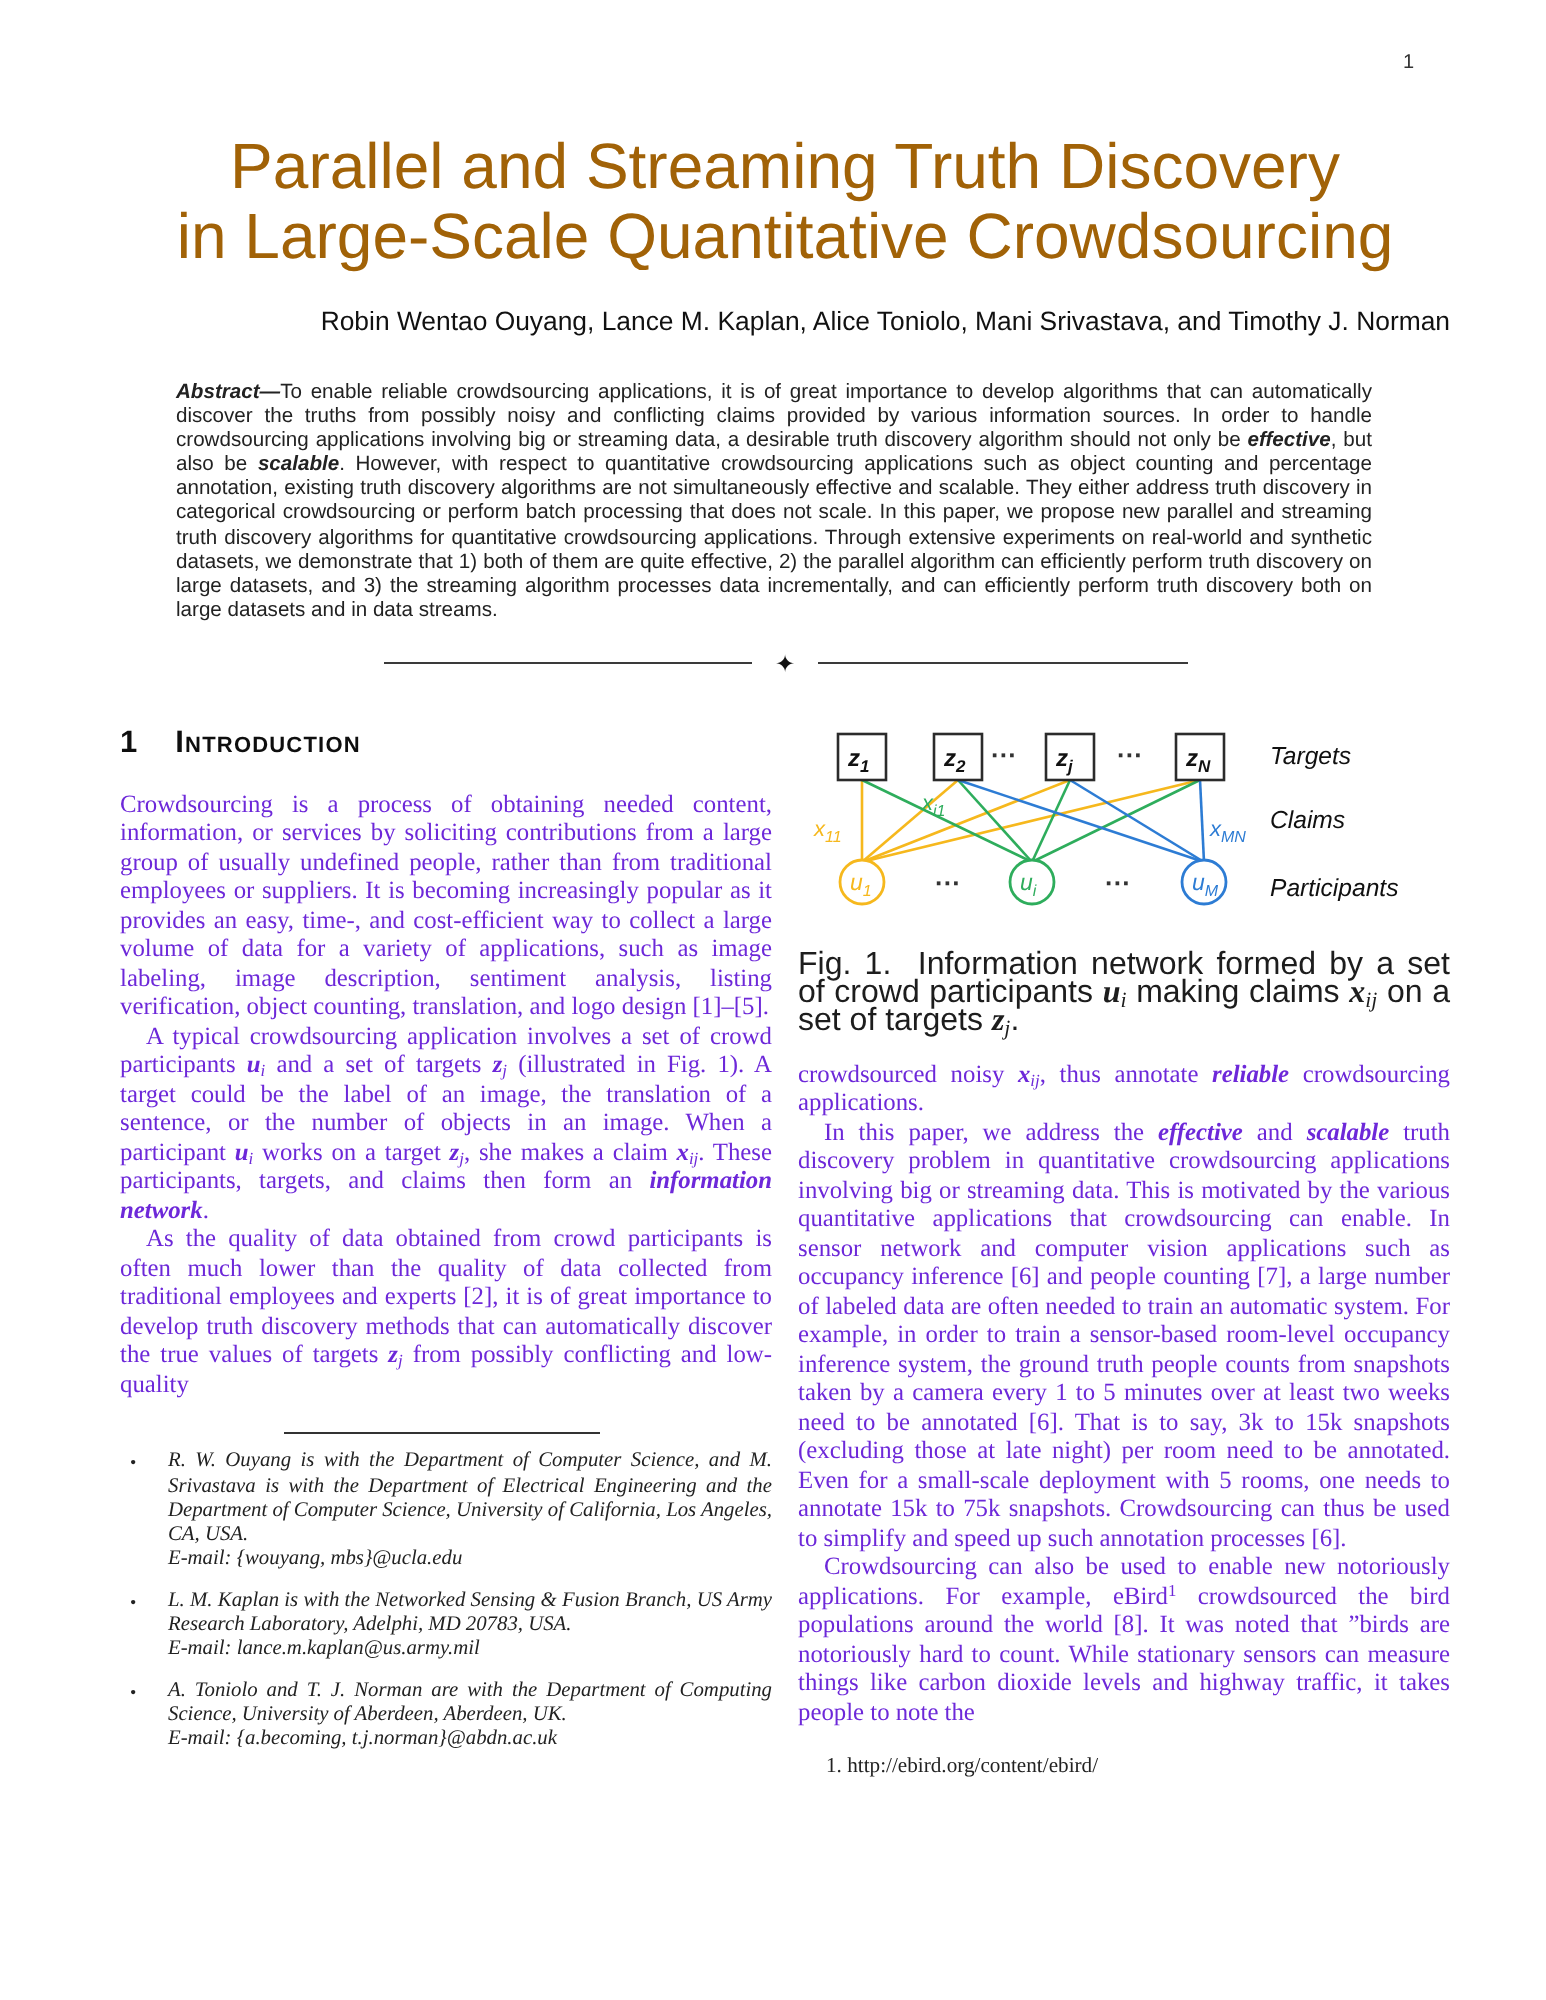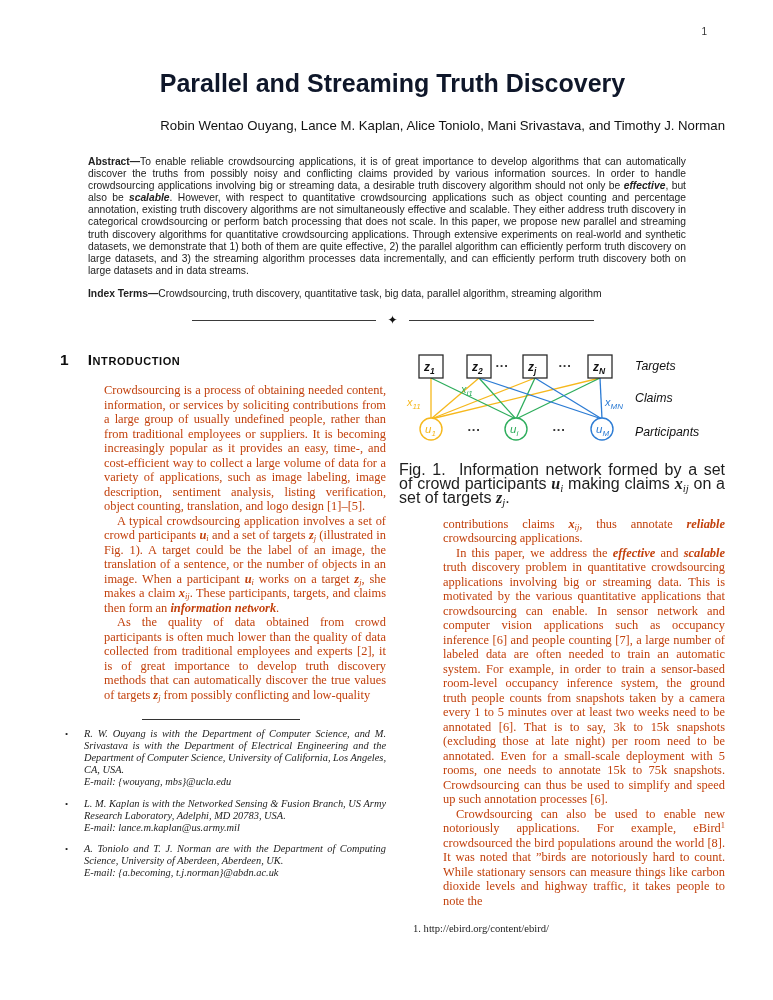--- a/index.html
+++ b/index.html
@@ -7,48 +7,48 @@
   body {
     width:773px; height:1000px; overflow:hidden; position:relative;
     font-family:"Liberation Serif", serif; color:#1c1c1c;
   }
   .page { position:relative; width:773px; height:1000px; padding:24px 48px 0 60px; }
   .pagenum {
     position:absolute; top:26px; right:66px;
     font-family:"Liberation Sans", sans-serif; font-size:10px; color:#333;
   }
   .title {
-    font-family:"Liberation Sans", sans-serif; font-size:25px; line-height:35px;
-    text-align:center; margin-top:42px; color:#0f172a; font-weight:700;
+    font-family:"Liberation Sans", sans-serif; font-size:32px; line-height:35px;
+    text-align:center; margin-top:42px; color:#a16207; font-weight:400;
   }
   .authors {
     font-family:"Liberation Sans", sans-serif; font-size:13.2px;
     text-align:right; margin-top:17px; color:#111;
   }
   .abstract, .indexterms {
     margin-left:28px; margin-right:39px;
     font-family:"Liberation Sans", sans-serif; font-size:10.3px; line-height:12.1px;
     text-align:justify; color:#222;
   }
   .abstract { margin-top:23px; }
   .indexterms { margin-top:11px; }
-  .lead { font-weight:bold; }
+  .lead { font-weight:bold;font-style:italic; }
   .sep { display:flex; align-items:center; width:402px; margin:14px auto 0; }
   .sep .line { flex:1; border-top:1.4px solid #3a3a3a; }
   .sep .star { margin:0 11px; font-size:12px; color:#111; line-height:1; }
   .cols { display:flex; gap:13px; margin-top:25px; }
   .col { flex:1; min-width:0; }
   .section-heading {
     font-family:"Liberation Sans", sans-serif; font-weight:bold; font-size:15.5px;
     color:#0e0e0e; display:flex; align-items:baseline; margin-bottom:14px;
   }
   .section-num { margin-right:19px; }
   .section-title { font-variant:small-caps; letter-spacing:0.6px; }
   p.body {
-    font-size:12.4px; line-height:14.5px; text-align:justify; color:#c2410c;margin-left:44px;
+    font-size:12.4px; line-height:14.5px; text-align:justify; color:#6d28d9;
   }
   p.body.indent { text-indent:13px; }
   .sg-i, .sg-m { font-style:italic;font-weight:bold; }
   .sg-m { font-family:"Liberation Serif", serif; }
   sub { font-size:0.68em; line-height:0; vertical-align:-0.25em;
         font-style:italic; font-family:"Liberation Serif", serif; }
   sup { font-size:0.68em; line-height:0; vertical-align:0.45em; }
   .footnotes { margin-top:17px; }
   .fnrule { width:158px; border-top:1.1px solid #333; margin:0 0 8px 82px; }
   .fn {
@@ -66,27 +66,27 @@
   .rc-body-start { margin-top:12px; }
 </style>
 </head>
 <body>
 
 <div class="page">
   <div class="pagenum">1</div>
 
   <div class="title">
     <div>Parallel and Streaming Truth Discovery</div>
+    <div>in Large-Scale Quantitative Crowdsourcing</div>
   </div>
 
   <div class="authors">Robin Wentao Ouyang, Lance M. Kaplan, Alice Toniolo, Mani Srivastava, and Timothy J. Norman</div>
 
   <div class="abstract"><span class="lead">Abstract—</span><span><span>To enable reliable crowdsourcing applications, it is of great importance to develop algorithms that can automatically discover the truths from possibly noisy and conflicting claims provided by various information sources. In order to handle crowdsourcing applications involving big or streaming data, a desirable truth discovery algorithm should not only be </span><span class="sg-i">effective</span><span>, but also be </span><span class="sg-i">scalable</span><span>. However, with respect to quantitative crowdsourcing applications such as object counting and percentage annotation, existing truth discovery algorithms are not simultaneously effective and scalable. They either address truth discovery in categorical crowdsourcing or perform batch processing that does not scale. In this paper, we propose new parallel and streaming truth discovery algorithms for quantitative crowdsourcing applications. Through extensive experiments on real-world and synthetic datasets, we demonstrate that 1) both of them are quite effective, 2) the parallel algorithm can efficiently perform truth discovery on large datasets, and 3) the streaming algorithm processes data incrementally, and can efficiently perform truth discovery both on large datasets and in data streams.</span></span></div>
 
-  <div class="indexterms"><span class="lead">Index Terms—</span><span>Crowdsourcing, truth discovery, quantitative task, big data, parallel algorithm, streaming algorithm</span></div>
 
   <div class="sep">
     <div class="line"></div>
     <div class="star">✦</div>
     <div class="line"></div>
   </div>
 
   <div class="cols">
 
     <div class="col">
@@ -149,20 +149,20 @@
             <text x="160" y="83" font-family="Liberation Sans, sans-serif" font-size="13" font-weight="bold" fill="#333" text-anchor="middle">···</text>
             <text x="8" y="55" font-family="Liberation Sans, sans-serif" font-style="italic" fill="#f6b81d"><tspan font-size="11">x</tspan><tspan dy="3" font-size="8">11</tspan></text>
             <text x="62" y="42" font-family="Liberation Sans, sans-serif" font-style="italic" fill="#2ead5c"><tspan font-size="11">x</tspan><tspan dy="3" font-size="8">i1</tspan></text>
             <text x="206" y="55" font-family="Liberation Sans, sans-serif" font-style="italic" fill="#2d7cd4"><tspan font-size="11">x</tspan><tspan dy="3" font-size="8">MN</tspan></text>
             <text x="236" y="19" font-family="Liberation Sans, sans-serif" font-size="12.3" font-style="italic" fill="#111">Targets</text>
             <text x="236" y="51" font-family="Liberation Sans, sans-serif" font-size="12.3" font-style="italic" fill="#111">Claims</text>
             <text x="236" y="85" font-family="Liberation Sans, sans-serif" font-size="12.3" font-style="italic" fill="#111">Participants</text>
           </svg>
         <div class="figcaption"><span>Fig. 1.&nbsp; Information network formed by a set of crowd participants </span><span class="sg-m">u</span><sub>i</sub><span> making claims </span><span class="sg-m">x</span><sub>ij</sub><span> on a set of targets </span><span class="sg-m">z</span><sub>j</sub><span>.</span></div>
       </div>
-      <p class="body rc-body-start"><span>contributions claims </span><span class="sg-m">x</span><sub>ij</sub><span>, thus annotate </span><span class="sg-i">reliable</span><span> crowdsourcing applications.</span></p>
+      <p class="body rc-body-start"><span>crowdsourced noisy </span><span class="sg-m">x</span><sub>ij</sub><span>, thus annotate </span><span class="sg-i">reliable</span><span> crowdsourcing applications.</span></p>
       <p class="body indent"><span>In this paper, we address the </span><span class="sg-i">effective</span><span> and </span><span class="sg-i">scalable</span><span> truth discovery problem in quantitative crowdsourcing applications involving big or streaming data. This is motivated by the various quantitative applications that crowdsourcing can enable. In sensor network and computer vision applications such as occupancy inference [6] and people counting [7], a large number of labeled data are often needed to train an automatic system. For example, in order to train a sensor-based room-level occupancy inference system, the ground truth people counts from snapshots taken by a camera every 1 to 5 minutes over at least two weeks need to be annotated [6]. That is to say, 3k to 15k snapshots (excluding those at late night) per room need to be annotated. Even for a small-scale deployment with 5 rooms, one needs to annotate 15k to 75k snapshots. Crowdsourcing can thus be used to simplify and speed up such annotation processes [6].</span></p>
       <p class="body indent"><span>Crowdsourcing can also be used to enable new notoriously applications. For example, eBird</span><sup>1</sup><span> crowdsourced the bird populations around the world [8]. It was noted that ”birds are notoriously hard to count. While stationary sensors can measure things like carbon dioxide levels and highway traffic, it takes people to note the</span></p>
       <div class="rc-footnote">1. http://ebird.org/content/ebird/</div>
     </div>
 
   </div>
 </div>
 
 </body></html>

